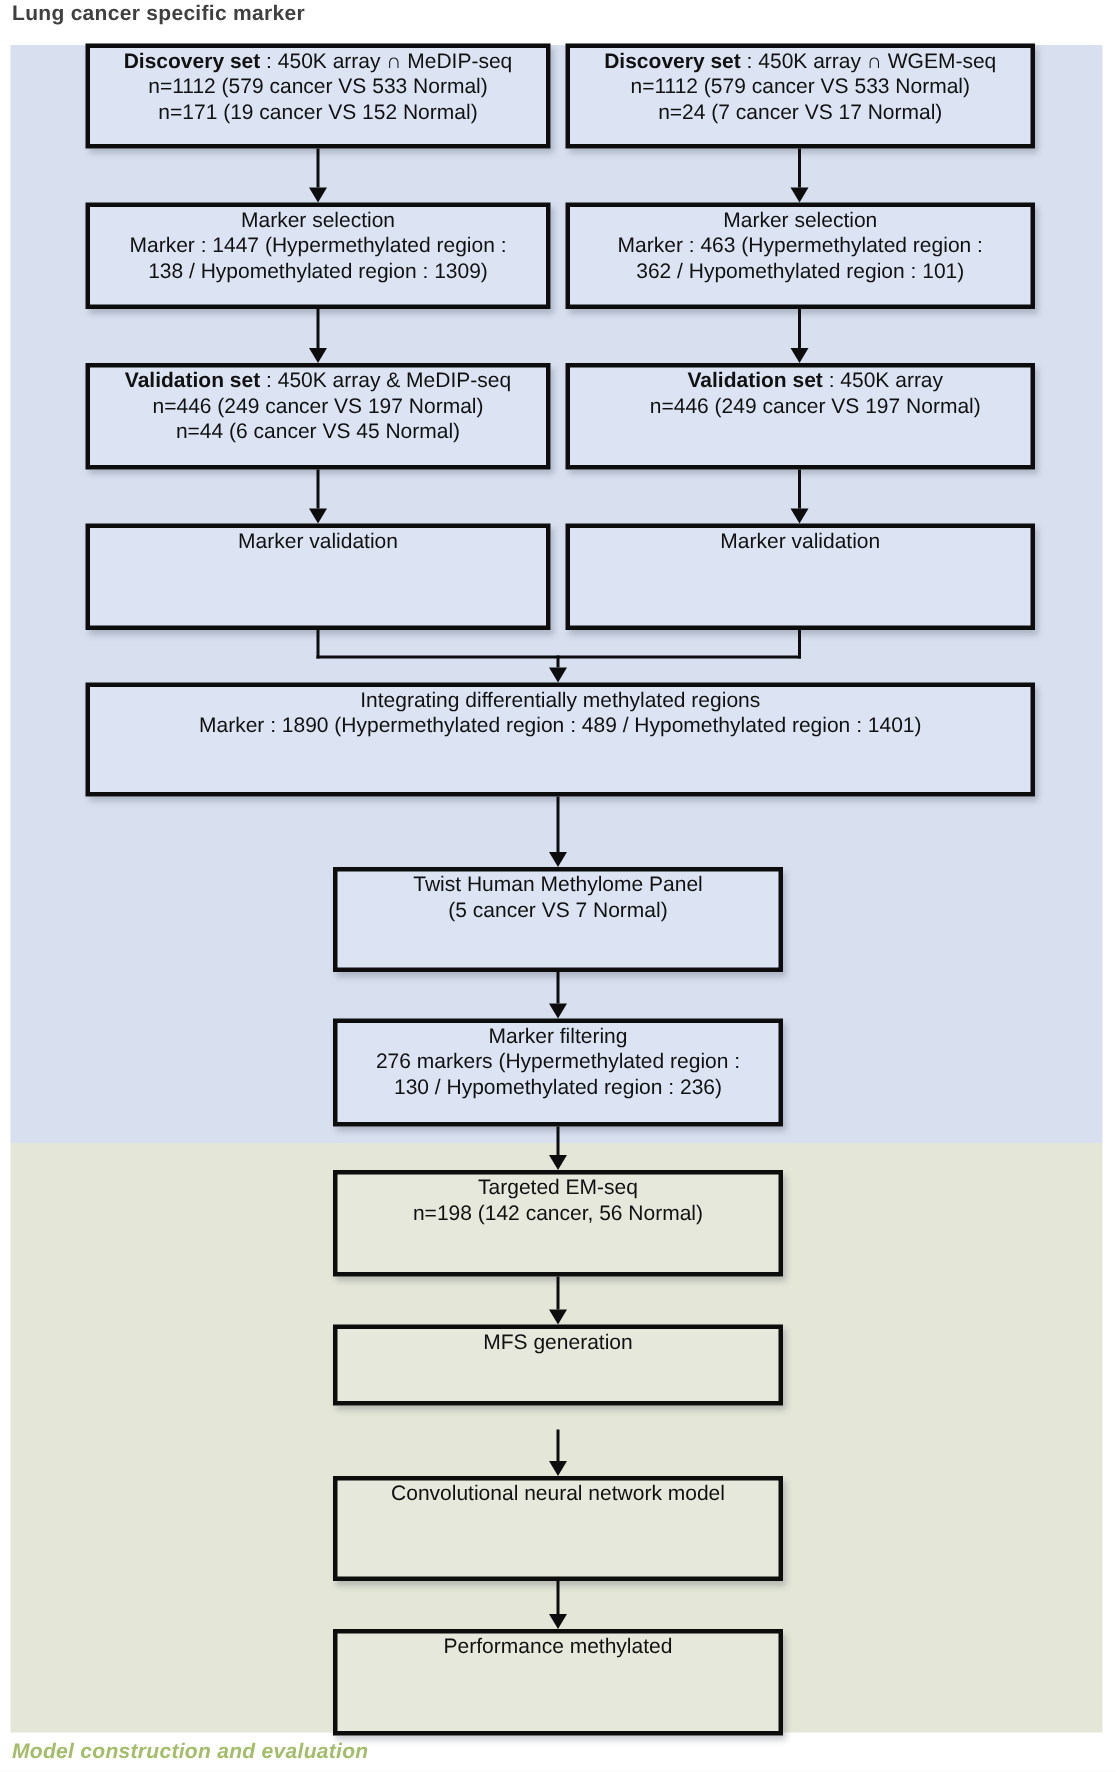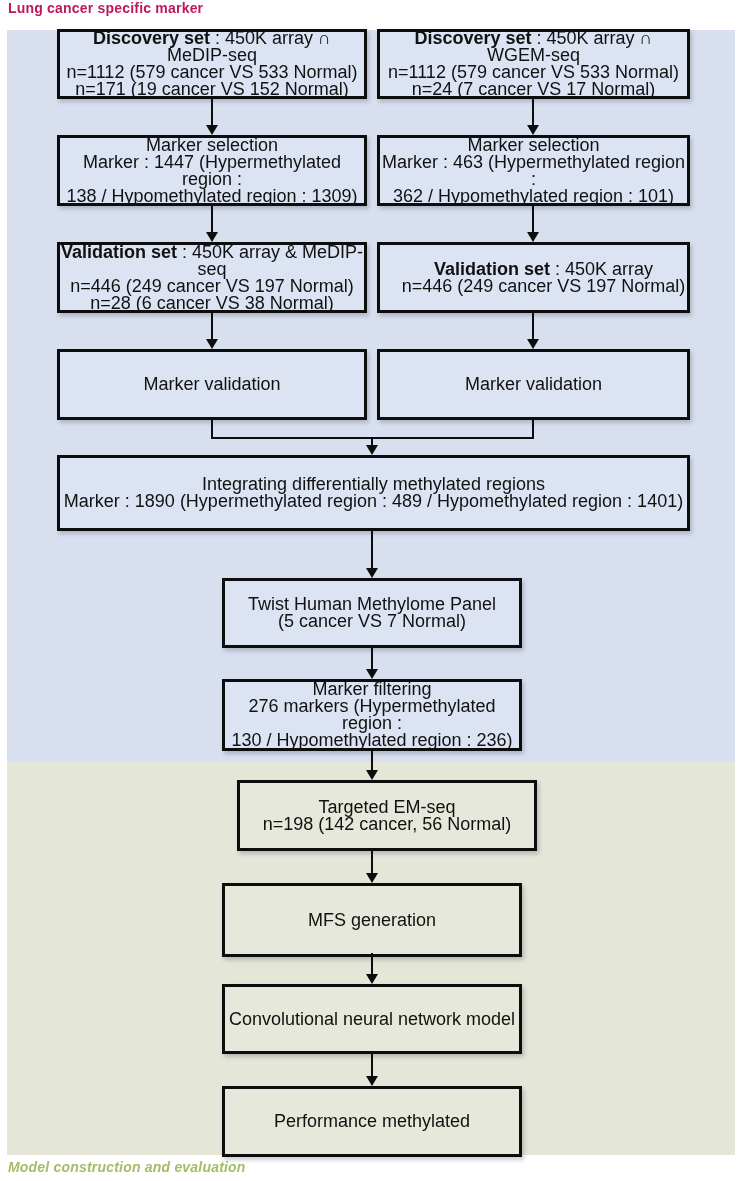--- a/index.html
+++ b/index.html
@@ -6,26 +6,26 @@
   #stage{
     position:relative;width:744px;height:1181px;background:#ffffff;
     font-family:"Liberation Sans", sans-serif;color:#111;overflow:hidden;
   }
   .panel{position:absolute;}
   .panel.blue{background:#d8e0f0;}
   .panel.green{background:#e4e6d8;}
   .section-label{
     position:absolute;font-size:14px;font-weight:bold;letter-spacing:0.2px;
   }
-  .section-label.top{color:#be185d;}
+  .section-label.top{color:#404040;}
   .section-label.bottom{color:#a3bd68;font-style:italic;}
   .box{
     position:absolute;box-sizing:border-box;border:3px solid #0d0d0d;
-    display:flex;flex-direction:column;align-items:center;justify-content:center;
-    text-align:center;font-size:18px;line-height:17px;
+    display:flex;flex-direction:column;align-items:center;
+    text-align:center;font-size:14px;line-height:17px;
     box-shadow:2px 3px 4px rgba(70,75,90,0.28);
   }
   .box.bluefill{background:#dce4f3;}
   .box.greenfill{background:#e6e8db;}
   .b{font-weight:bold;}
   .conn{position:absolute;background:#0d0d0d;}
   .arrow{position:absolute;width:2px;background:#0d0d0d;}
   .arrow.head::after{
     content:"";position:absolute;left:-5px;bottom:-10px;width:0;height:0;
     border-left:6px solid transparent;border-right:6px solid transparent;
@@ -61,21 +61,21 @@
   </div>
   <div class="box bluefill" style="left:377px;top:135px;width:313px;height:71px;">
     <div>Marker selection</div>
     <div>Marker : 463 (Hypermethylated region :</div>
     <div>362 / Hypomethylated region : 101)</div>
   </div>
 
   <div class="box bluefill" style="left:57px;top:242px;width:310px;height:71px;">
     <div><span class="b">Validation set</span><span> : 450K array &amp; MeDIP-seq</span></div>
     <div>n=446 (249 cancer VS 197 Normal)</div>
-    <div>n=28 (6 cancer VS 38 Normal)</div>
+    <div>n=44 (6 cancer VS 45 Normal)</div>
   </div>
   <div class="box bluefill" style="left:377px;top:242px;width:313px;height:71px;padding-left:20px;">
     <div><span class="b">Validation set</span><span> : 450K array</span></div>
     <div>n=446 (249 cancer VS 197 Normal)</div>
   </div>
 
   <div class="box bluefill" style="left:57px;top:349px;width:310px;height:71px;">
     <div>Marker validation</div>
   </div>
   <div class="box bluefill" style="left:377px;top:349px;width:313px;height:71px;">
@@ -91,26 +91,26 @@
     <div>Twist Human Methylome Panel</div>
     <div>(5 cancer VS 7 Normal)</div>
   </div>
 
   <div class="box bluefill" style="left:222px;top:679px;width:300px;height:72px;">
     <div>Marker filtering</div>
     <div>276 markers (Hypermethylated region :</div>
     <div>130 / Hypomethylated region : 236)</div>
   </div>
 
-  <div class="box greenfill" style="left:222px;top:780px;width:300px;height:71px;margin-left:15px;">
+  <div class="box greenfill" style="left:222px;top:780px;width:300px;height:71px;">
     <div>Targeted EM-seq</div>
     <div>n=198 (142 cancer, 56 Normal)</div>
   </div>
 
-  <div class="box greenfill" style="left:222px;top:883px;width:300px;height:74px;">
+  <div class="box greenfill" style="left:222px;top:883px;width:300px;height:54px;">
     <div>MFS generation</div>
   </div>
 
   <div class="box greenfill" style="left:222px;top:984px;width:300px;height:70px;">
     <div>Convolutional neural network model</div>
   </div>
 
   <div class="box greenfill" style="left:222px;top:1086px;width:300px;height:71px;">
     <div>Performance methylated</div>
   </div>

